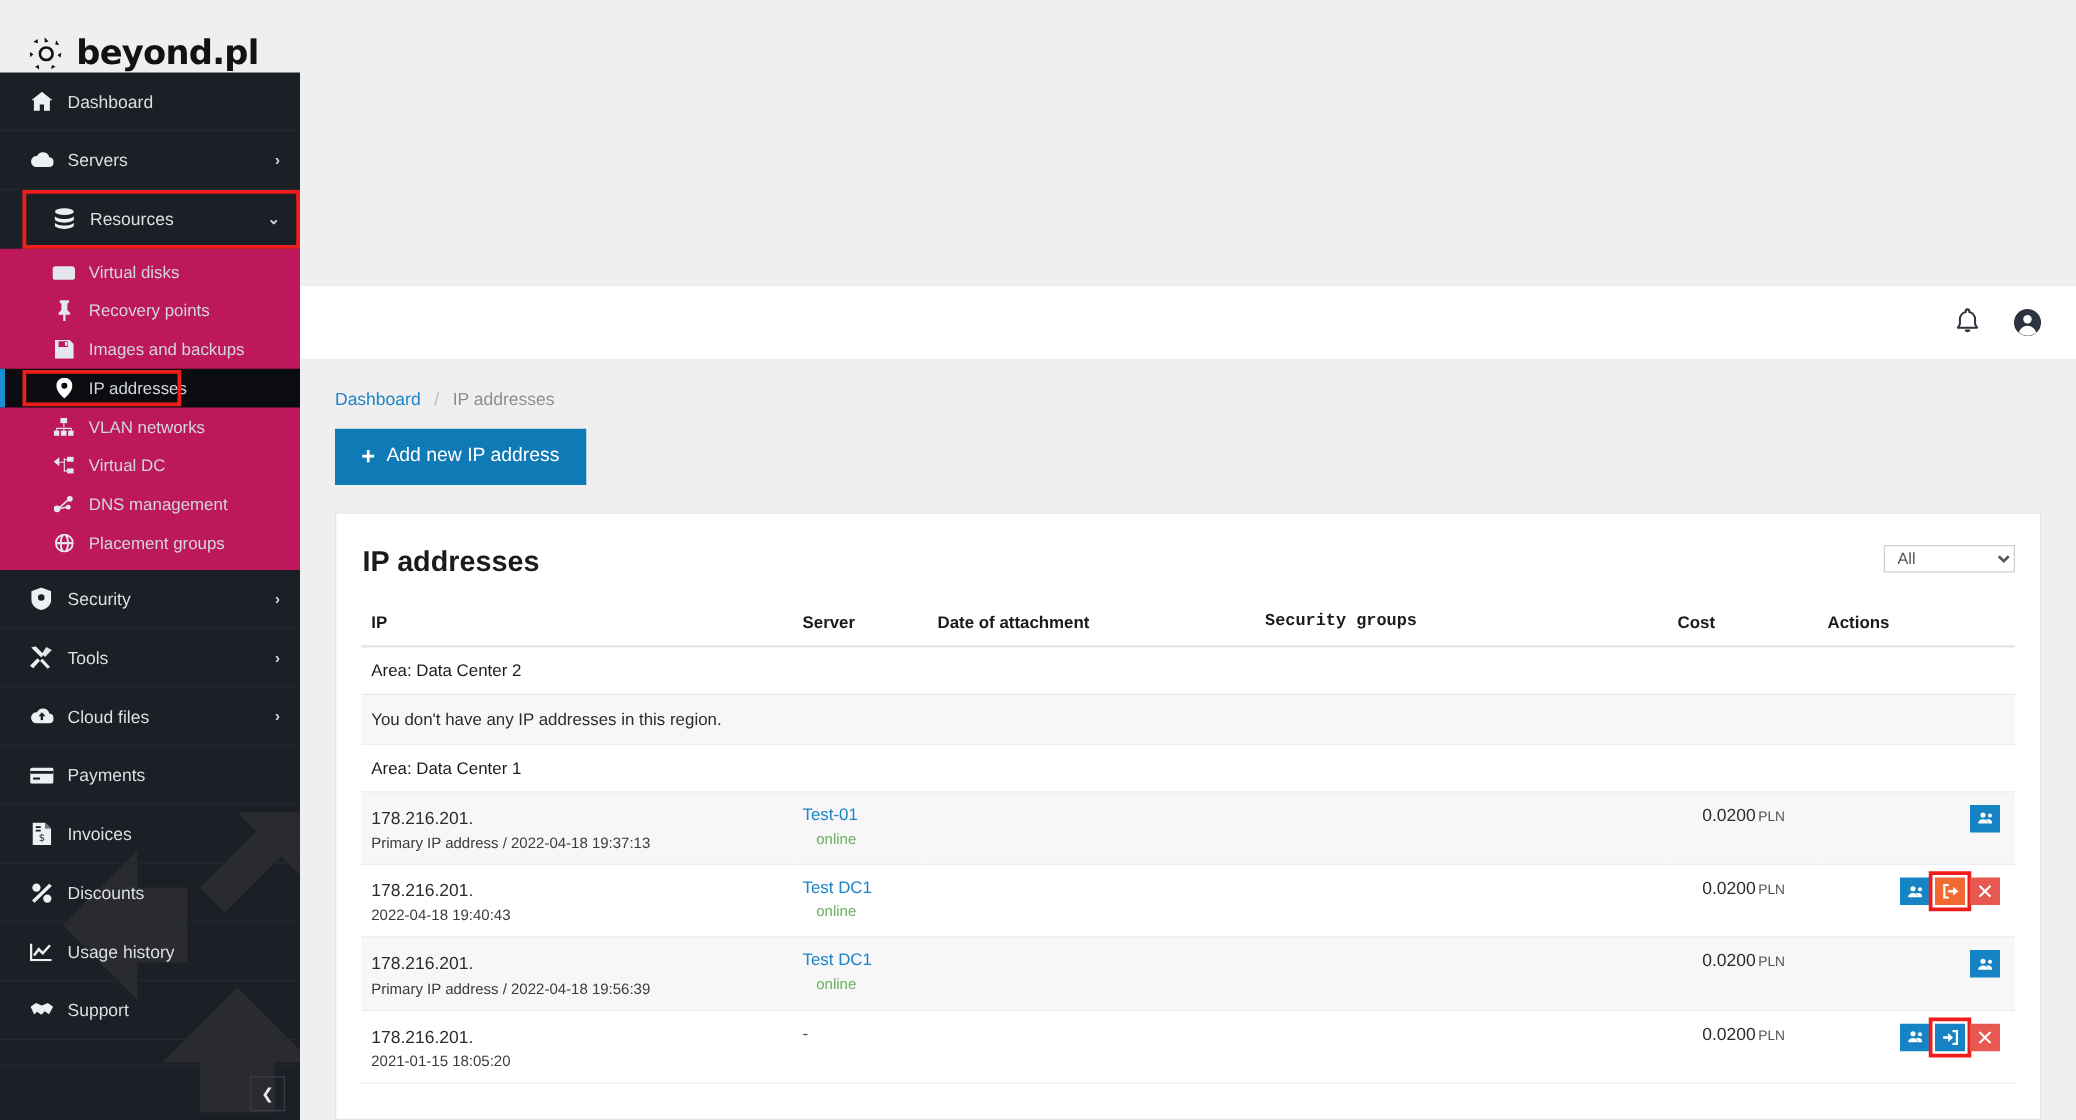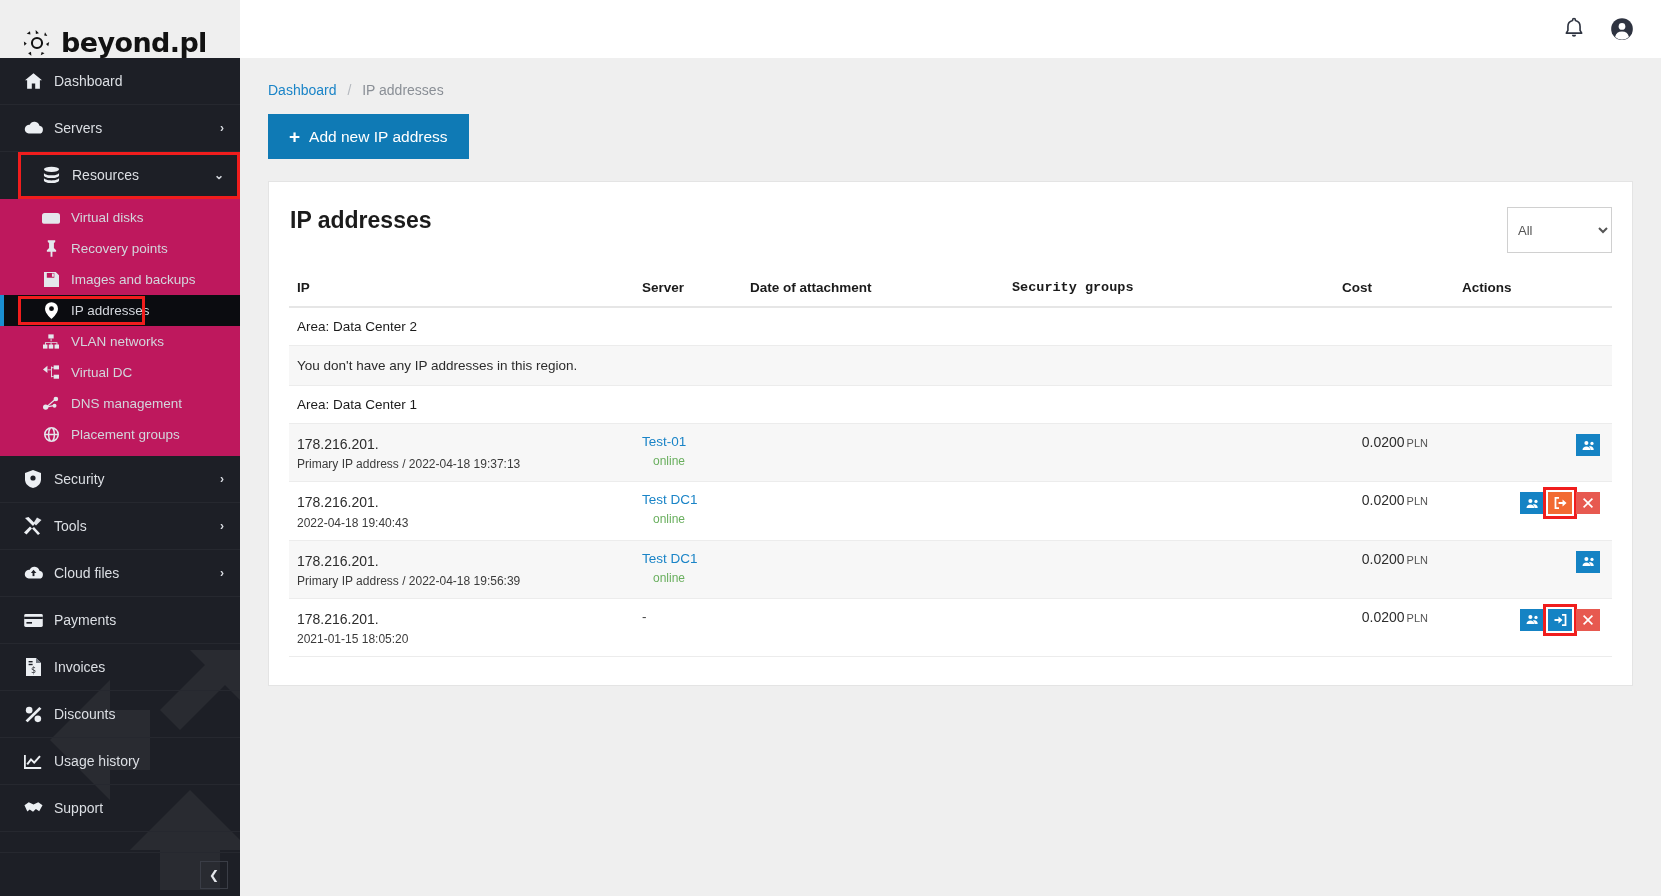--- a/index.html
+++ b/index.html
@@ -67,21 +67,21 @@
     border-top: 1px solid #26282f;
     display: flex; align-items: center; justify-content: flex-end; padding-right: 12px;
   }
   .collapse-btn {
     width: 28px; height: 28px; border: 1px solid #3a3d46;
     color: #e6e8ec; font-size: 12px; background: transparent;
     display: flex; align-items: center; justify-content: center; cursor: pointer;
   }
 
   
-  .main { flex: 1; height: 896px; display: flex; flex-direction: column; background: #efefef; }
+  .main { flex: 1; height: 896px; display: flex; flex-direction: column; background: #efefef; justify-content: flex-end; }
   .topbar {
     height: 58px; background: #ffffff; display: flex;
     align-items: center; justify-content: flex-end; padding-right: 26px; gap: 22px;
   }
   .topbar .tb-ic { width: 26px; height: 26px; cursor: pointer; }
 
   .content { padding: 24px 28px 0 28px; }
   .breadcrumb { font-size: 14px; color: #8a8f96; margin-bottom: 16px; }
   .breadcrumb a { color: #1a84c7; text-decoration: none; cursor: pointer; }
   .breadcrumb .sep { margin: 0 7px; color: #b4b8be; }
@@ -94,21 +94,21 @@
   }
   .btn-add .plus { font-size: 19px; font-weight: bold; line-height: 1; }
 
   .card {
     margin-top: 22px; background: #fff; border: 1px solid #e4e4e4;
     padding: 20px 20px 28px 20px;
   }
   .card-head { display: flex; align-items: flex-start; justify-content: space-between; padding: 5px 0 16px 0; }
   .card-title { font-size: 23px; font-weight: bold; color: #1b1b1b; padding-left: 1px; }
   .filter-select {
-    width: 105px; height: 46px; font-size: 13px; color: #555;
+    width: 105px; height: 22px; font-size: 13px; color: #555;
     border: 1px solid #d0d0d0; background: #fff; padding: 0 6px;
     font-family: "Liberation Sans", sans-serif; cursor: pointer;
   }
 
   table.ips { width: 100%; border-collapse: collapse; }
   table.ips th {
     text-align: left; font-size: 13.5px; color: #1b1b1b; font-weight: bold;
     padding: 11px 8px 11px 8px; border-bottom: 2px solid #e6e6e6;
   }
   th.c-ip { width: 345px; }

